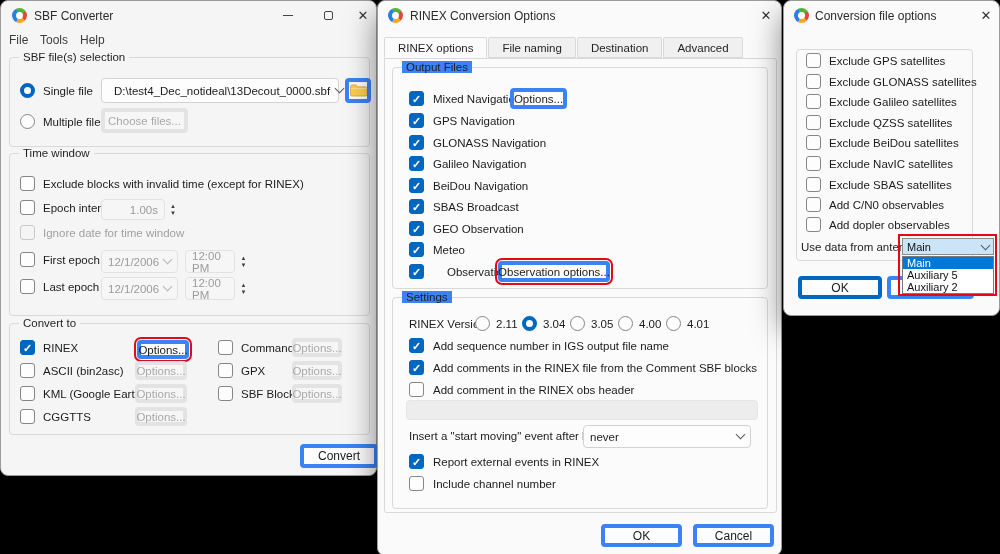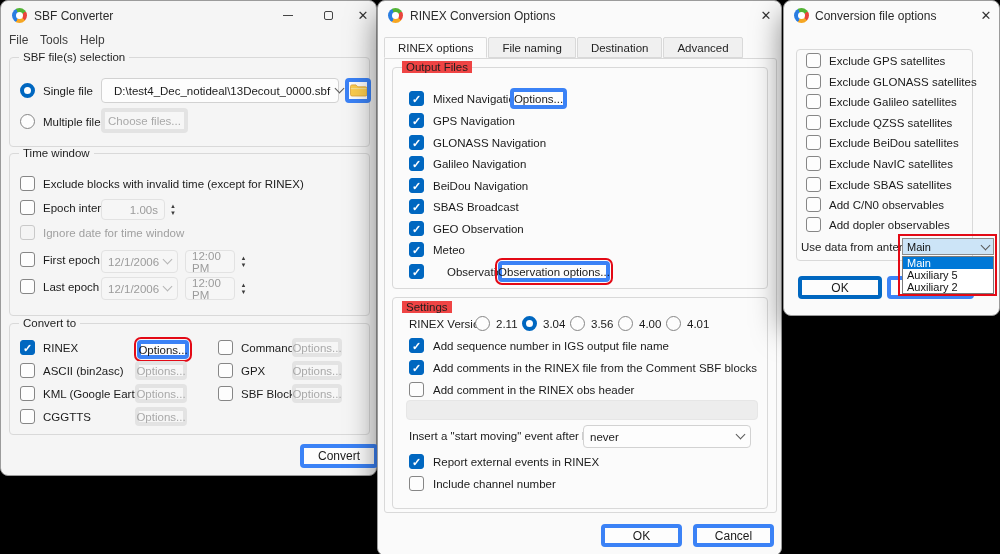--- a/index.html
+++ b/index.html
@@ -9,21 +9,21 @@
 .app-icon{position:absolute;width:15px;height:15px;border-radius:50%;background:conic-gradient(from 210deg,#2a7de1 0 34%,#53b335 34% 58%,#e8453c 58% 79%,#f5a623 79% 100%)}
 .app-icon::after{content:"";position:absolute;inset:4px;border-radius:50%;background:#fff}
 .wtitle{position:absolute;font-size:12px;color:#2b2b2b;white-space:nowrap}
 .wbtn{position:absolute;top:0;height:28px;display:flex;align-items:center;justify-content:center;color:#404040}
 .glyph-min{width:10px;height:1px;background:#454545;display:block}
 .glyph-max{width:9px;height:9px;border:1px solid #454545;border-radius:2px;display:block}
 .glyph-close{font-size:13px;line-height:1;color:#333}
 .menu{position:absolute;font-size:12px;color:#3d3d3d}
 .group{position:absolute;border:1px solid #d9d9d9;border-radius:4px}
 .legend{position:absolute;font-size:11.5px;padding:0 4px;white-space:nowrap;z-index:2;color:#1f1f1f}
-.bg-sbf{background:#f5f5f5}.bg-dlg{background:#fafafa}.bg-page{background:#ef4444}
+.bg-sbf{background:#f5f5f5}.bg-dlg{background:#fafafa}.bg-page{background:#3b82f6}
 .cb{position:absolute;width:15px;height:15px;border:1px solid #868686;border-radius:3px;background:#fdfdfd}
 .cb.checked{background:#0067c0;border-color:#0067c0}
 .cb.checked::after{content:"✓";position:absolute;left:2px;top:0;color:#fff;font-size:11px;font-weight:bold;line-height:14px}
 .cb.dis{border-color:#c9c9c9;background:#f4f4f4}
 .radio{position:absolute;width:15px;height:15px;border:1px solid #868686;border-radius:50%;background:#fdfdfd}
 .radio.sel{border:4.5px solid #0067c0;background:#fff}
 .lbl{position:absolute;font-size:11.5px;white-space:nowrap;color:#1b1b1b}
 .lbl.dis{color:#a0a0a0}
 .btn{position:absolute;display:flex;align-items:center;justify-content:center;background:#fdfdfd;border:4px solid #3b82f6;border-radius:4px;font-size:11.5px;color:#1b1b1b;white-space:nowrap}
 .btn.dis{color:#a9a9a9;background:#f6f6f6;border-color:#e3e3e3}
@@ -190,29 +190,29 @@
   <span class="lbl" style="left:55px;top:200px">SBAS Broadcast</span>
   <span class="cb checked" style="left:31px;top:220px"></span>
   <span class="lbl" style="left:55px;top:222px">GEO Observation</span>
   <span class="cb checked" style="left:31px;top:241px"></span>
   <span class="lbl" style="left:55px;top:243px">Meteo</span>
   <span class="cb checked" style="left:31px;top:263px"></span>
   <span class="lbl" style="left:69px;top:265px">Observation</span>
   <div class="btn redbox" style="left:120px;top:260px;width:112px;height:21px;z-index:1">Observation options...</div>
 
   <div class="group" style="left:14px;top:296px;width:376px;height:212px;z-index:1"></div>
-  <span class="legend bg-page" style="left:24px;top:300px">Settings</span>
+  <span class="legend bg-page" style="left:24px;top:290px">Settings</span>
 
   <span class="lbl" style="left:31px;top:317px">RINEX Version:</span>
   <span class="radio" style="left:97px;top:315px"></span>
   <span class="lbl" style="left:118px;top:317px">2.11</span>
   <span class="radio sel" style="left:144px;top:315px"></span>
   <span class="lbl" style="left:165px;top:317px">3.04</span>
   <span class="radio" style="left:192px;top:315px"></span>
-  <span class="lbl" style="left:213px;top:317px">3.56</span>
+  <span class="lbl" style="left:213px;top:317px">3.05</span>
   <span class="radio" style="left:240px;top:315px"></span>
   <span class="lbl" style="left:261px;top:317px">4.00</span>
   <span class="radio" style="left:288px;top:315px"></span>
   <span class="lbl" style="left:309px;top:317px">4.01</span>
 
   <span class="cb checked" style="left:31px;top:337px"></span>
   <span class="lbl" style="left:55px;top:339px">Add sequence number in IGS output file name</span>
   <span class="cb checked" style="left:31px;top:359px"></span>
   <span class="lbl" style="left:55px;top:361px">Add comments in the RINEX file from the Comment SBF blocks</span>
   <span class="cb" style="left:31px;top:381px"></span>

